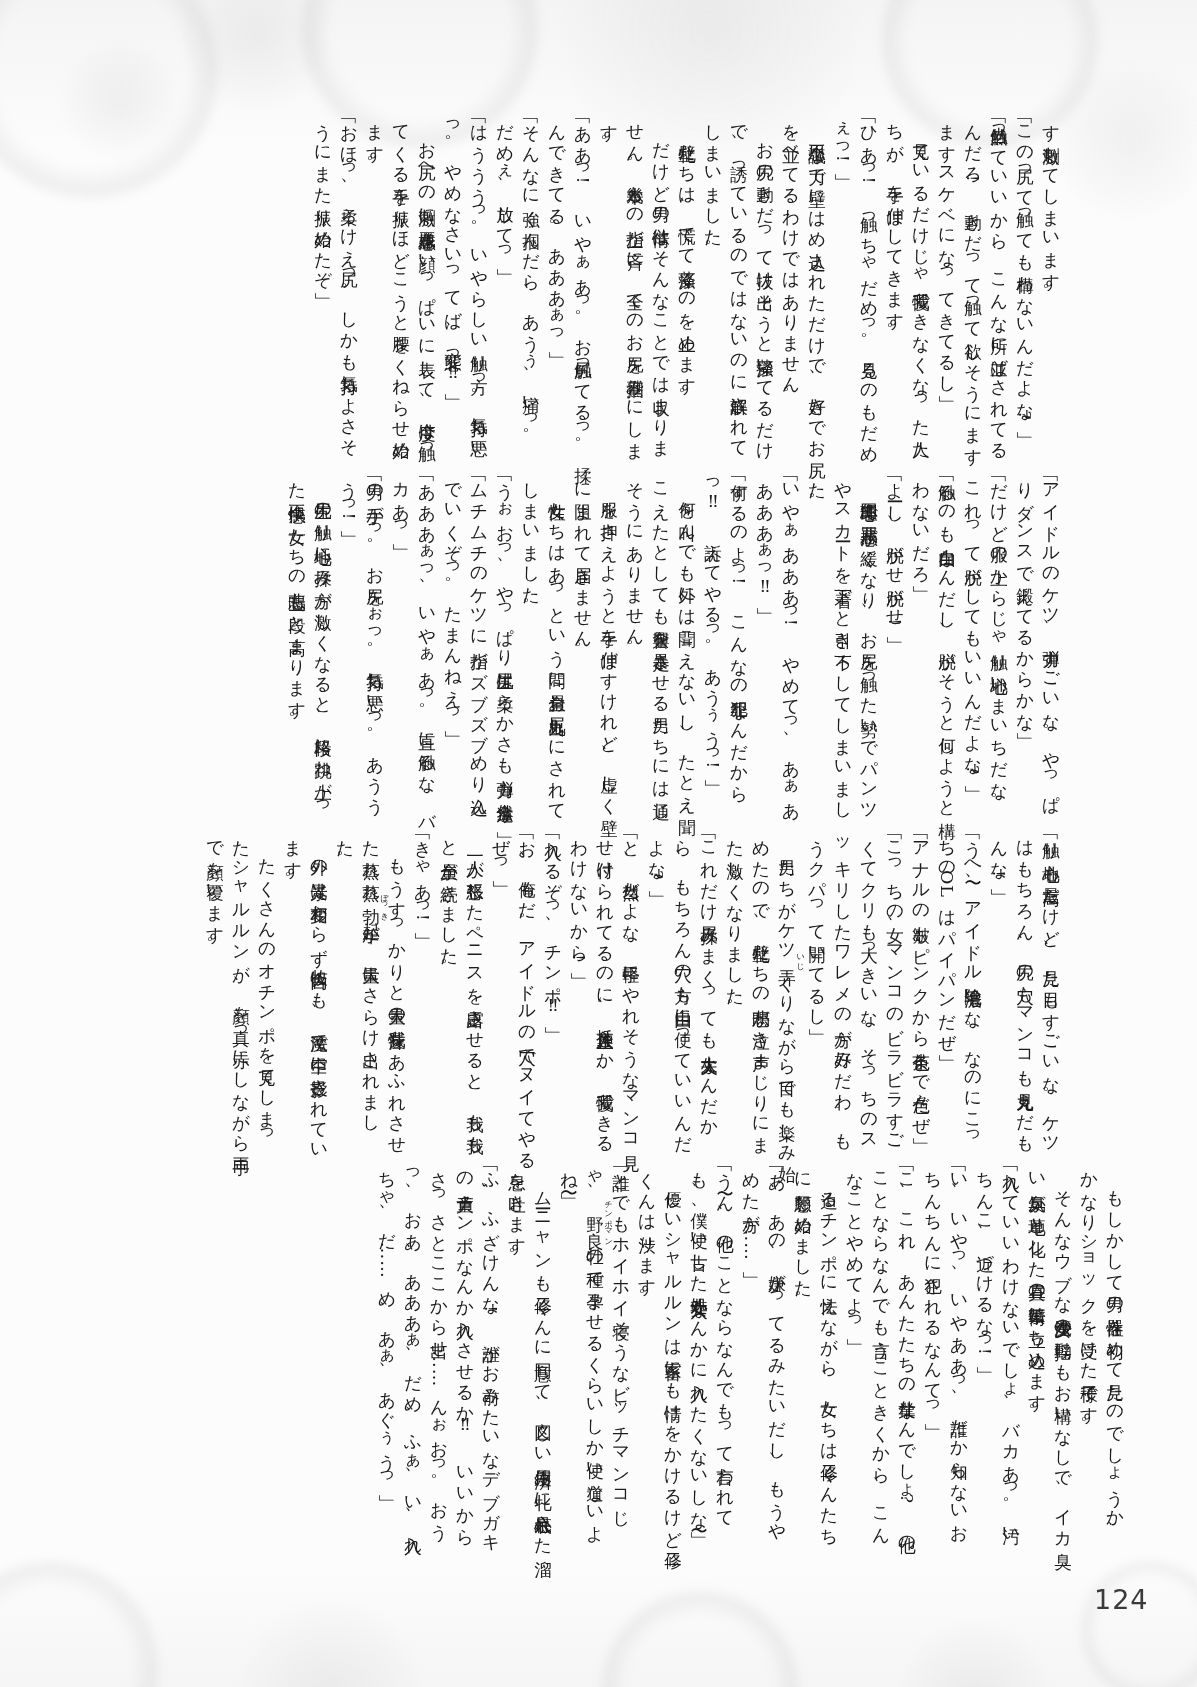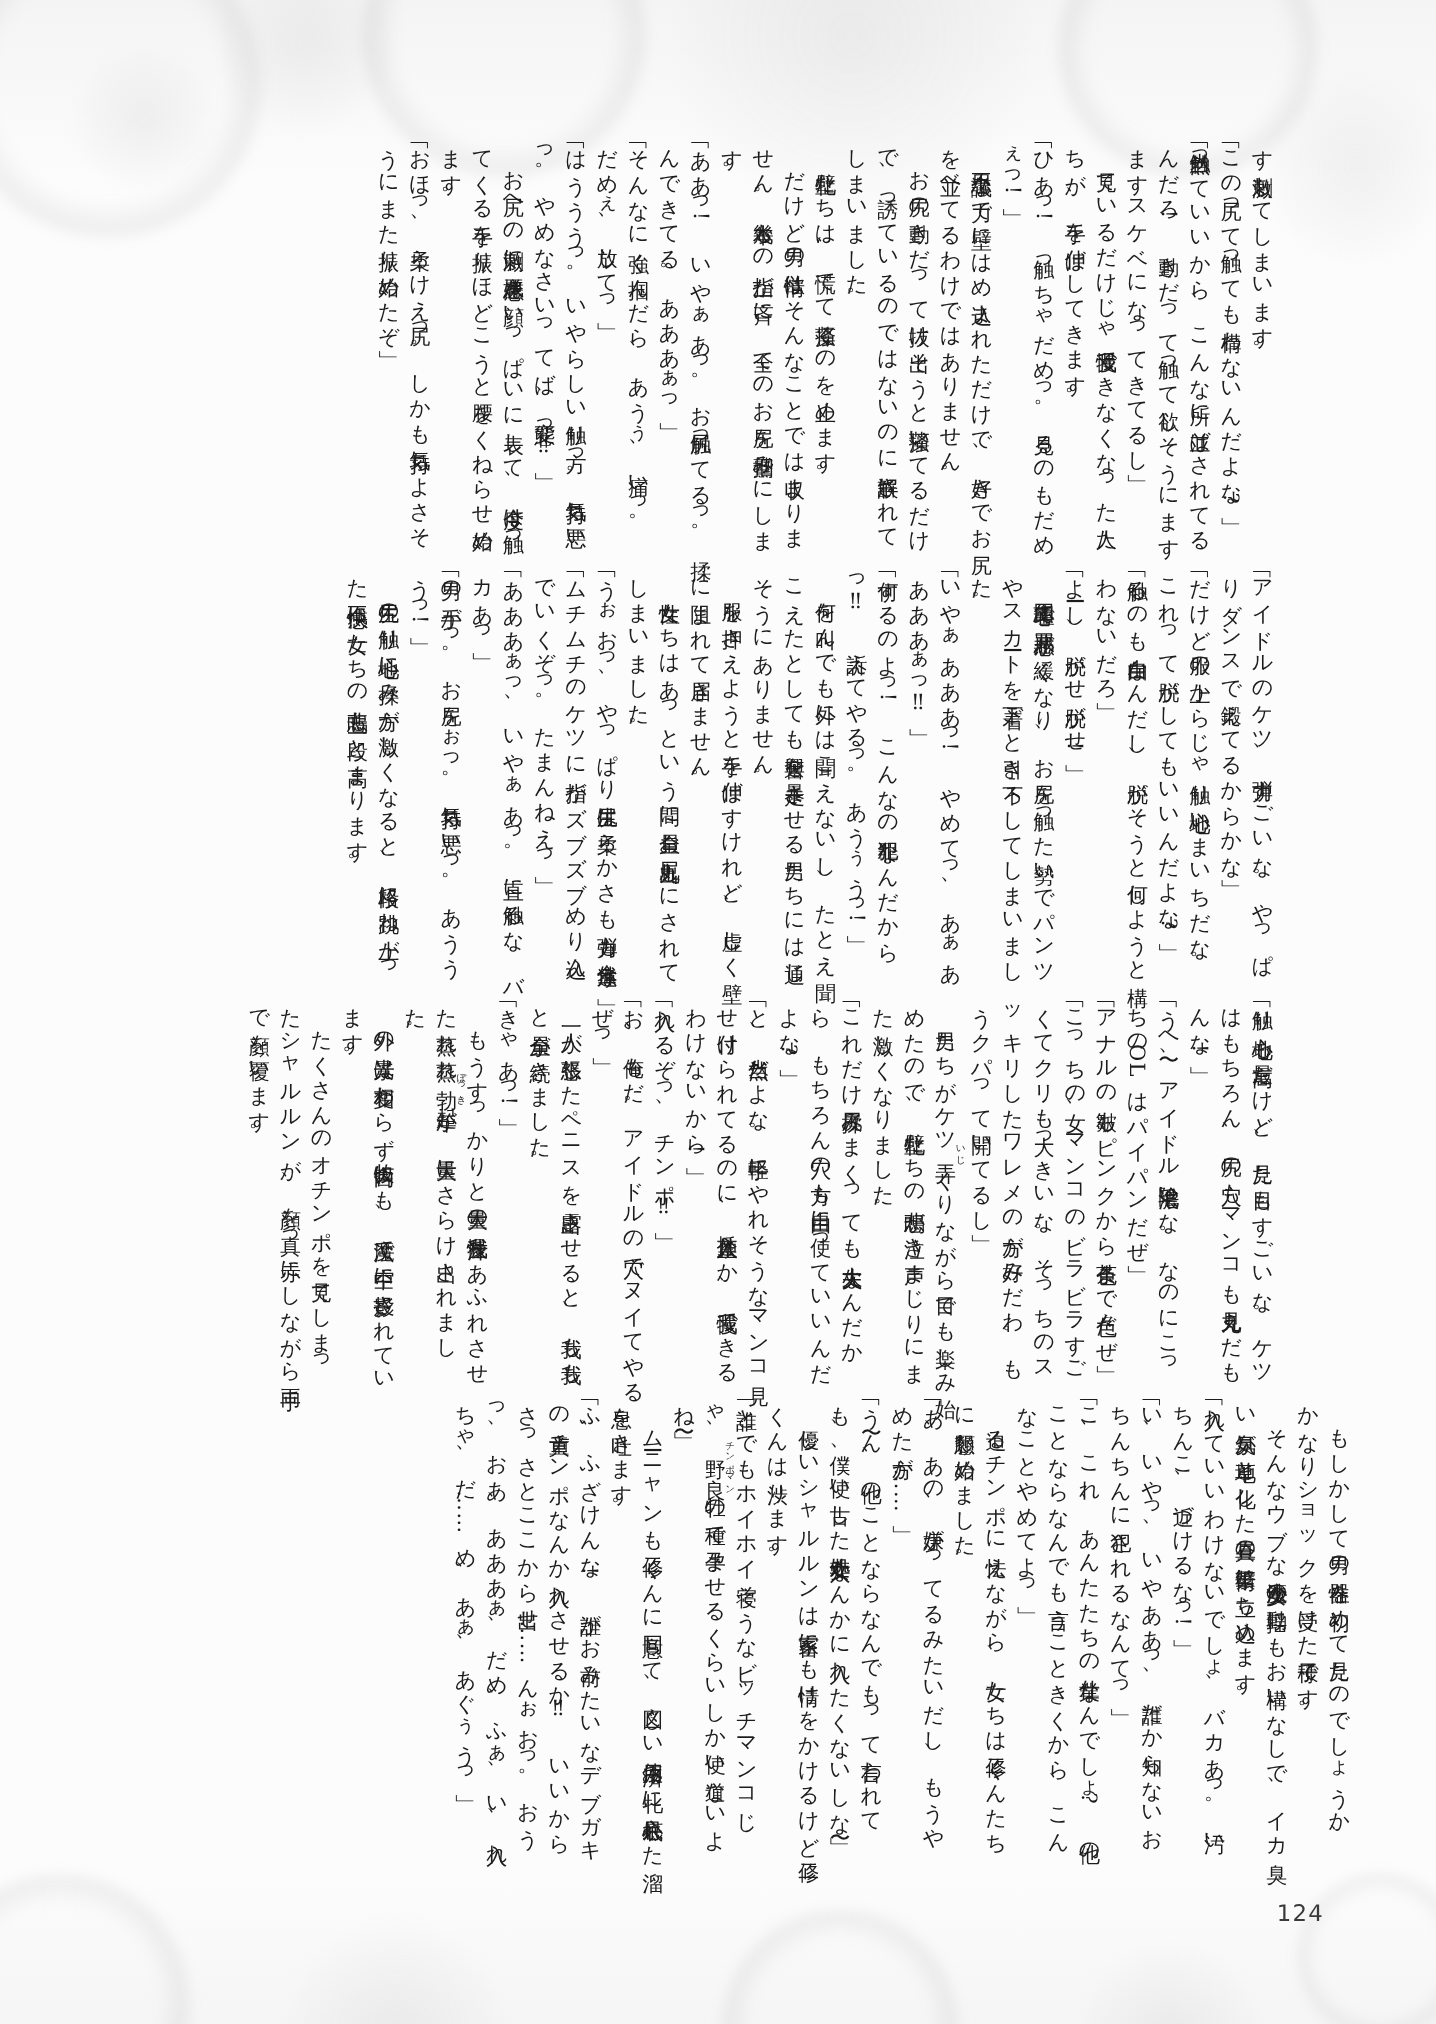--- a/index.html
+++ b/index.html
@@ -40,23 +40,23 @@
     line-height:26px;
     letter-spacing:1px;
   }
   .tb1{top:112px;left:132px;width:932px;height:352px;}
   .tb2{top:470px;left:132px;width:932px;height:354px;}
   .tb3{top:828px;left:132px;width:932px;height:334px;}
   .tb4{top:1160px;left:132px;width:996px;height:388px;}
   .para{margin:0;padding:0;}
   ruby rt{font-size:8px;letter-spacing:0;}
   .page-number{
-    position:absolute;left:1064px;top:1584px;width:80px;
+    position:absolute;left:1094px;top:1584px;width:80px;
     font-family:"DejaVu Sans","Liberation Sans",sans-serif;
-    font-size:19px;color:#3a3a3a;letter-spacing:1px;
+    font-size:27px;color:#3a3a3a;letter-spacing:1px;
   }
 </style>
 </head>
 <body>
 
 <div class="page">
 
   <div class="bg">
     <div class="bk ring b1"></div>
     <div class="bk soft b2"></div>

